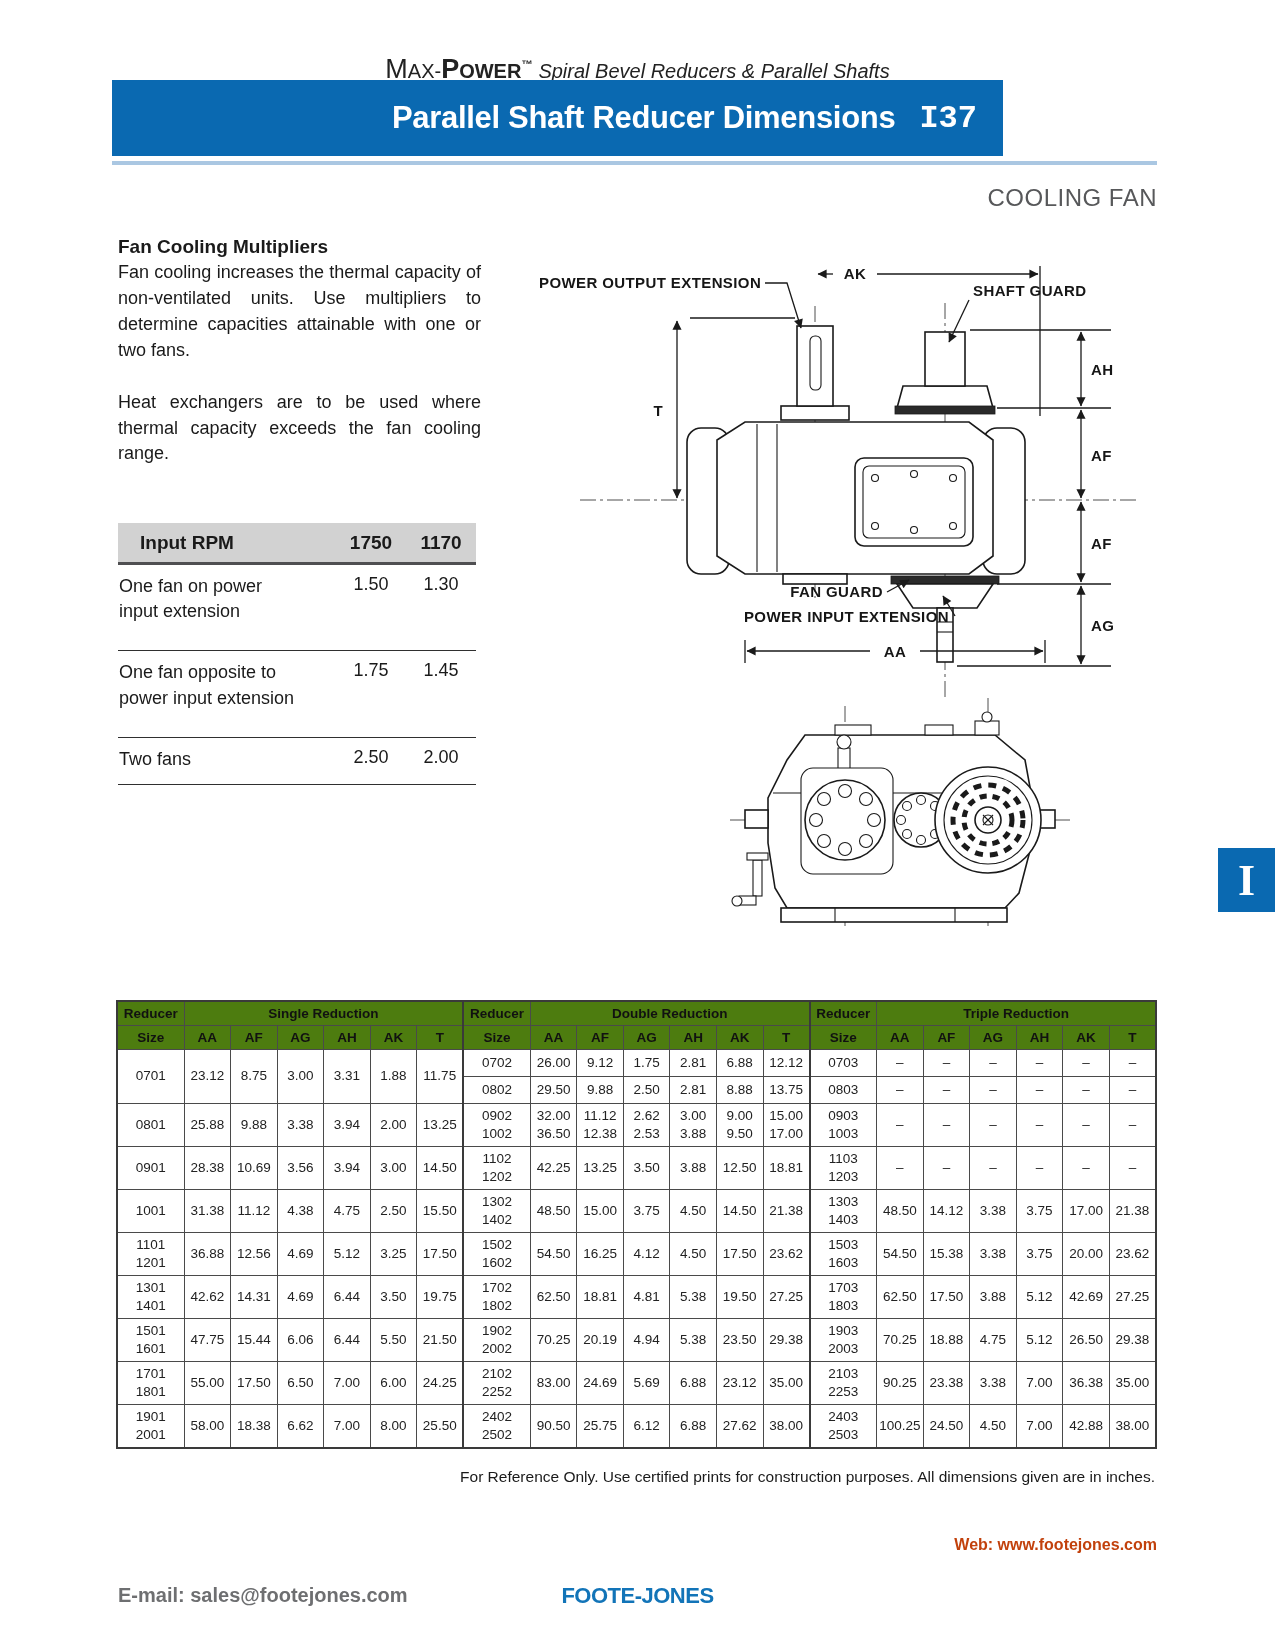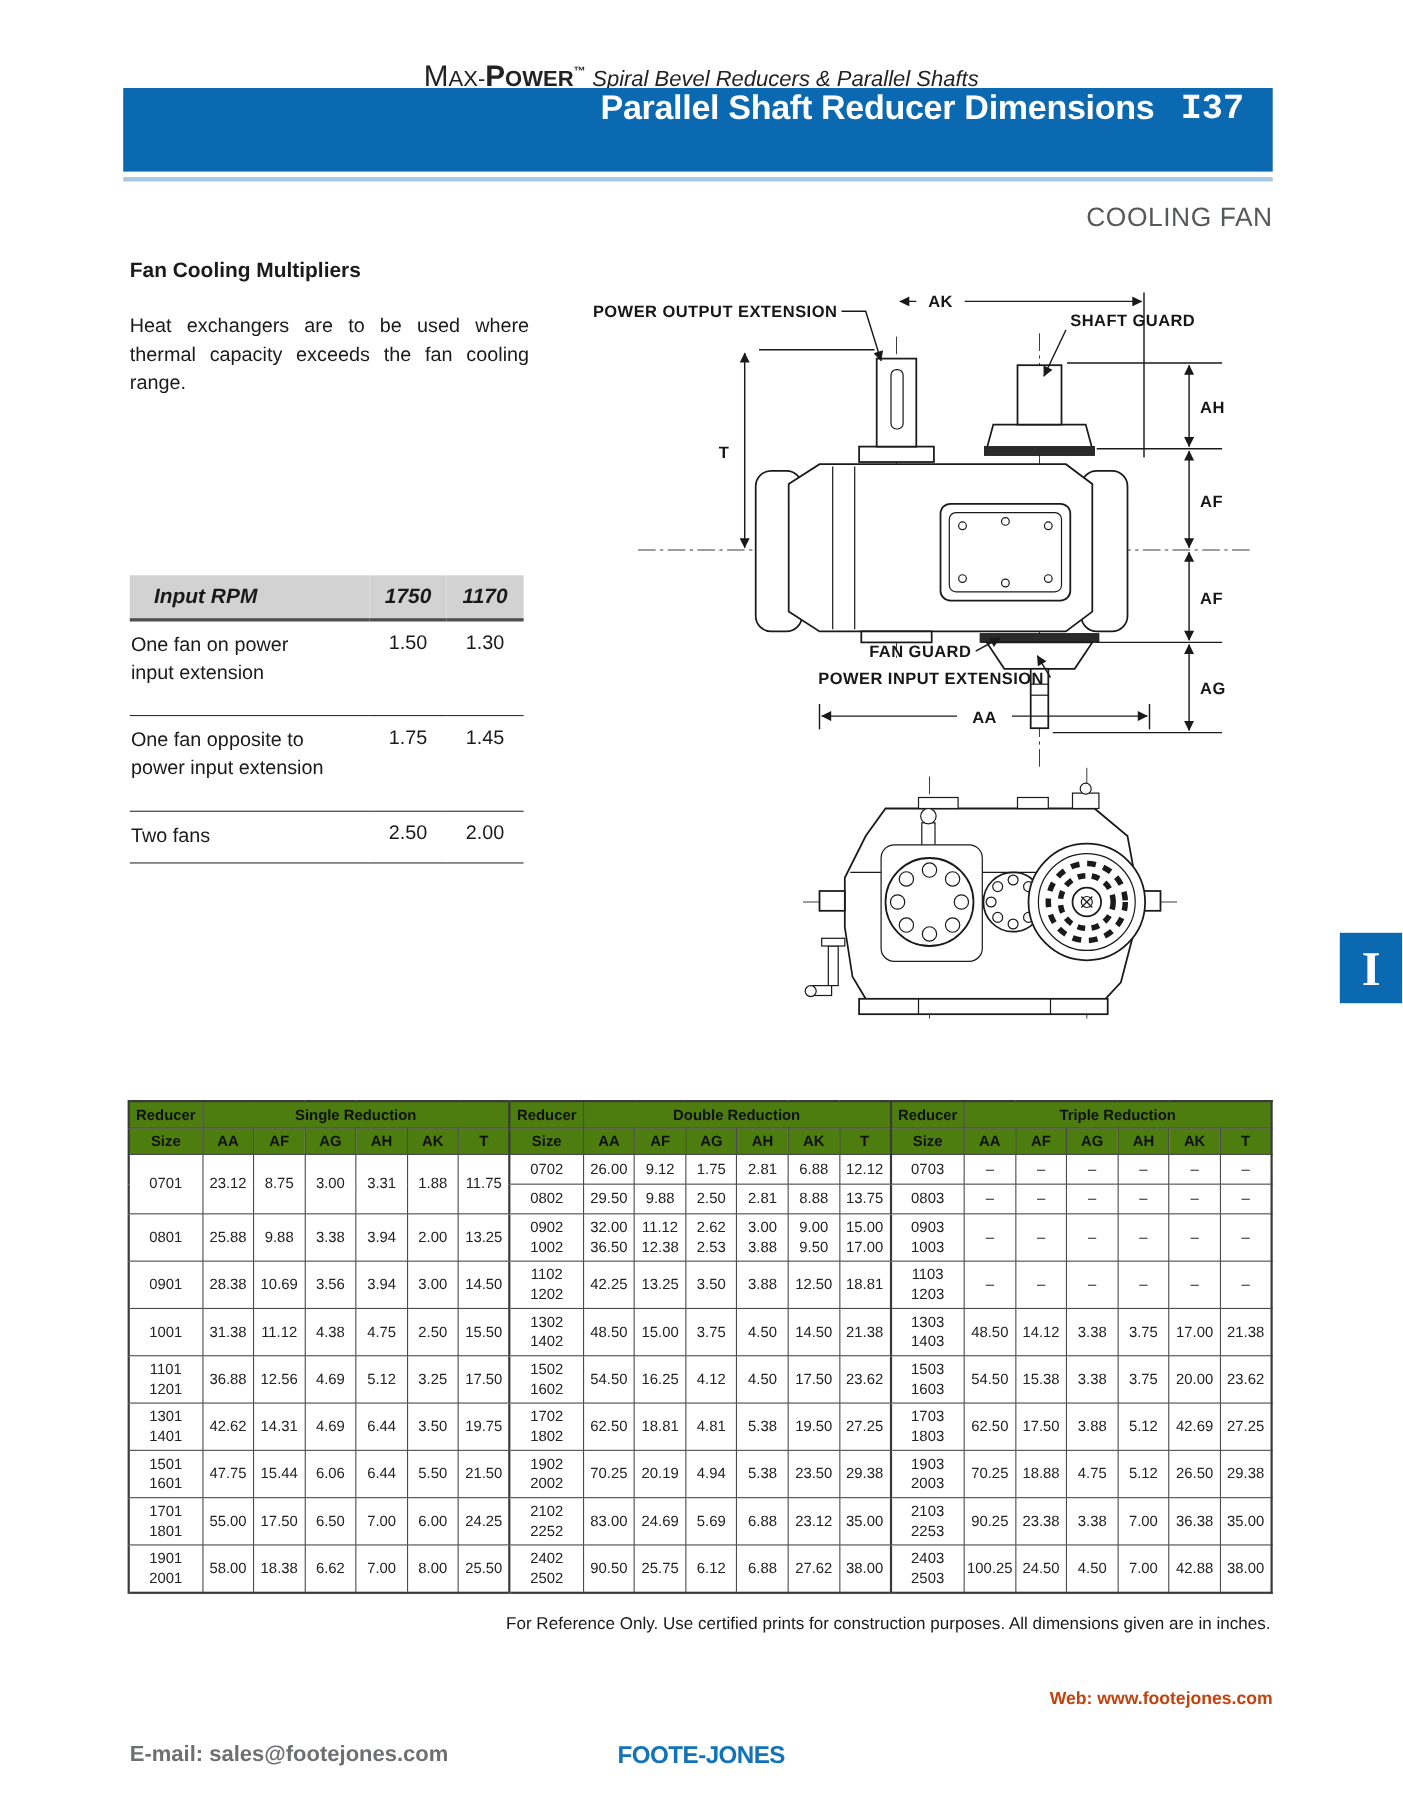--- a/index.html
+++ b/index.html
@@ -9,41 +9,41 @@
   
   .brand{position:absolute;top:30px;left:0;width:100%;text-align:center;white-space:nowrap;color:#222;margin-top:24px;}
   .brand .b-cap{font-size:27px;font-weight:400;letter-spacing:0;}
   .brand .b-small{font-size:20px;font-weight:400;}
   .brand .b-cap-h{font-size:27px;font-weight:800;}
   .brand .b-small-h{font-size:20px;font-weight:800;}
   .brand .b-tm{font-size:11px;vertical-align:10px;font-weight:700;}
   .brand .b-tag{font-size:20px;font-style:italic;font-weight:500;padding-left:6px;}
 
   
-  .banner{position:absolute;left:112px;top:80px;width:1045px;height:76px;
-          display:flex;justify-content:flex-end;}
+  .banner{position:absolute;left:112px;top:80px;width:891px;height:76px;
+          display:flex;align-items:center;justify-content:flex-end;}
   .banner-title{color:#ffffff;font-size:31px;font-weight:800;letter-spacing:-0.3px;}
   .banner-code{color:#ffffff;font-family:Liberation Mono, monospace;font-size:32px;font-weight:700;
                padding:0 26px 0 24px;}
   .banner-underline{position:absolute;left:112px;top:161px;width:1045px;height:4px;}
 
   .cooling-fan{position:absolute;top:184px;right:118px;font-size:24px;font-weight:400;color:#57585a;letter-spacing:0.5px;}
 
   
   .intro{position:absolute;left:118px;top:236px;width:363px;}
   .intro h3{margin:0 0 2px 0;font-size:19px;font-weight:800;color:#1a1a1a;}
   .intro p{margin:0;font-size:18px;line-height:1.44;text-align:justify;color:#1a1a1a;}
   .intro p.second{margin-top:26px;}
 
   
   .mult-table{position:absolute;left:118px;top:523px;width:358px;border-collapse:collapse;table-layout:fixed;}
   .mult-table col.c-label{width:218px;}
   .mult-table col.c-val{width:70px;}
   .mult-table th{background:#d2d2d2;font-size:19px;font-weight:800;height:37px;
-                 border-bottom:3px solid #4f4f51;font-style:italic;}
+                 border-bottom:3px solid #4f4f51;}
   .mult-table th.mt-label{text-align:left;padding-left:22px;}
   .mult-table td{font-size:18px;vertical-align:top;padding-top:9px;}
   .mult-table td.mt-label{text-align:left;white-space:pre-line;line-height:1.4;}
   .mult-table td.mt-val{text-align:center;}
   .mult-table tbody tr{border-bottom:1.5px solid #2f2f2f;}
   .mult-table tbody tr.r1 td,.mult-table tbody tr.r2 td{padding-bottom:26px;}
   .mult-table tbody tr.r3 td{padding-bottom:12px;}
 
   
   .diagram{position:absolute;left:525px;top:248px;width:645px;height:678px;}
@@ -91,20 +91,21 @@
   <div class="banner" style="background: rgb(10, 105, 177);">
     <span class="banner-title">Parallel Shaft Reducer Dimensions</span>
     <span class="banner-code">I37</span>
   </div>
   <div class="banner-underline" style="background: rgb(170, 199, 226);"></div>
 
   <div class="cooling-fan">COOLING FAN</div>
 
   <div class="intro">
     <h3>Fan Cooling Multipliers</h3>
+    <p>Fan cooling increases the thermal capacity of non-ventilated units. Use multipliers to determine capacities attainable with one or two fans.</p>
     <p class="second">Heat exchangers are to be used where thermal capacity exceeds the fan cooling range.</p>
   </div>
 
   <table class="mult-table">
     <colgroup>
         <col class="c-label">
         <col class="c-val">
         <col class="c-val">
       </colgroup>
     <thead>

